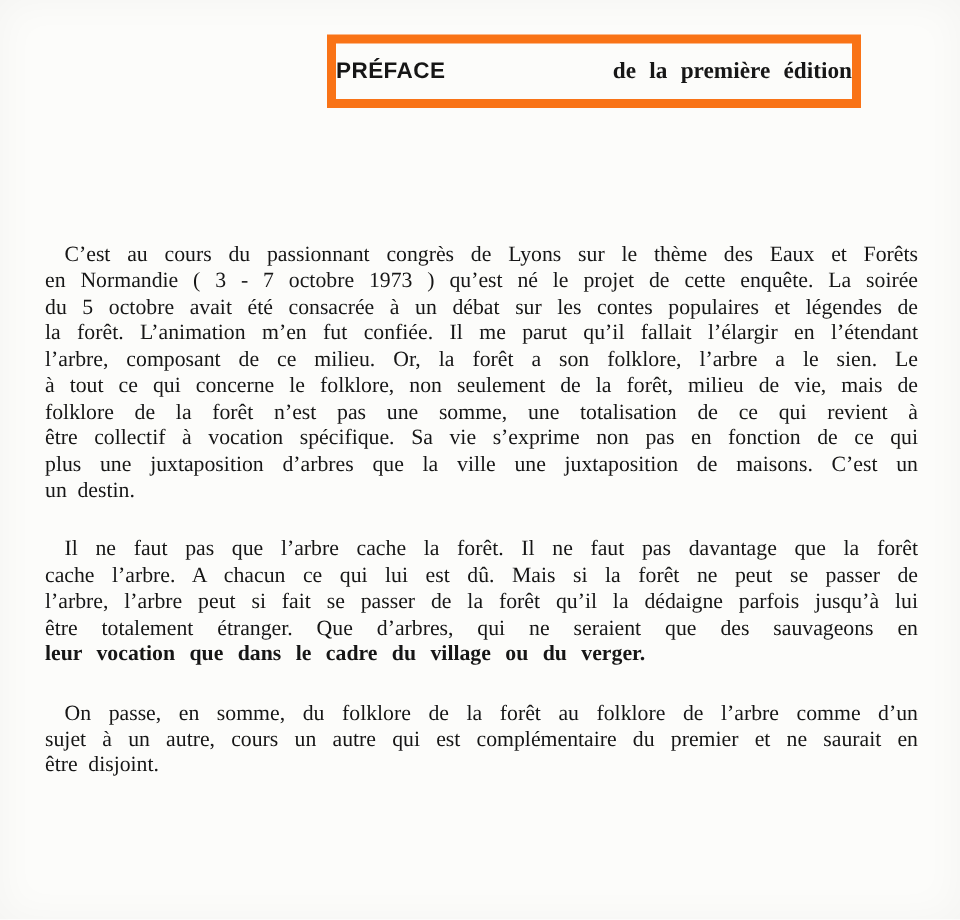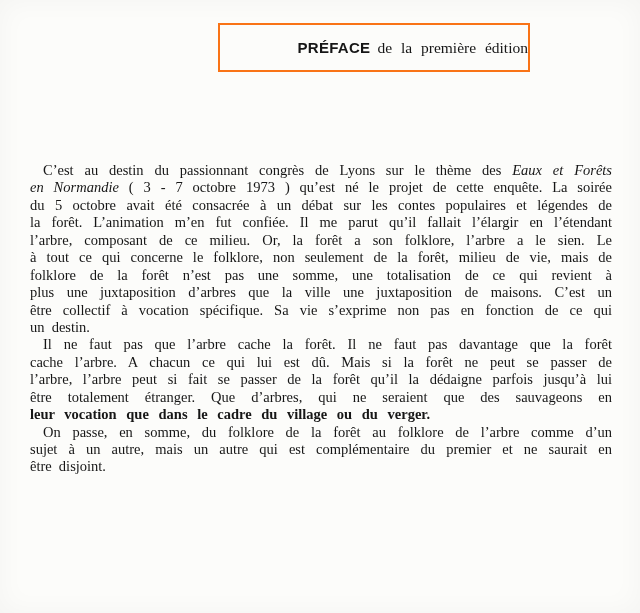--- a/index.html
+++ b/index.html
@@ -14,98 +14,99 @@
     background: #fcfcfa;
     overflow: hidden;
     font-family: "Liberation Serif", serif;
     color: #161616;
     box-shadow: inset 0 0 28px rgba(0,0,0,0.035);
   }
   .header-box {
     position: absolute;
     left: 218px;
     top: 23px;
-    width: 312px;
+    width: 356px;
     height: 49px;
     box-sizing: border-box;
-    border: 2px solid #f97316;
+    border: 6px solid #f97316;
     background: #fcfcfa;
     display: flex;
     align-items: center;
-    justify-content: flex-end;
+    justify-content: space-between;
     white-space: nowrap;
   }
   .header-bold {
     font-family: "Liberation Sans", sans-serif;
     font-weight: 700;
     font-size: 15px;
     letter-spacing: 0.3px;
   }
   .header-rest {
     font-family: "Liberation Serif", serif;
     font-size: 15.5px;
     word-spacing: 5px;
     margin-left: 7px;
+    font-weight: bold;
   }
   .body-text {
     position: absolute;
     left: 30px;
     top: 162px;
     width: 582px;
     font-size: 14.5px;
     line-height: 17.45px;
   }
-  .para + .para { }
+  .para + .para { margin-top: 22px; }
   .line {
     text-align: justify;
     text-align-last: justify;
     height: 17.45px;
     overflow: hidden;
   }
   .line.first { text-indent: 13px; }
   .line.last {
     text-align-last: left;
     word-spacing: 3.5px;
   }
   .line.last.wide { word-spacing: 6px; font-weight: bold; }
-  .it { font-style: italic; }
+  .it { }
 </style>
 </head>
 <body>
 
 <div class="page">
 
   <div class="header-box">
     <span class="header-bold">PRÉFACE</span>
     <span class="header-rest">de la première édition</span>
   </div>
 
   <div class="body-text">
 
     <div class="para">
-      <div class="line first"><span>C’est au destin du passionnant congrès de Lyons sur le thème des </span><span class="it">Eaux et Forêts</span></div>
+      <div class="line first"><span>C’est au cours du passionnant congrès de Lyons sur le thème des </span><span class="it">Eaux et Forêts</span></div>
       <div class="line"><span class="it">en Normandie</span><span> ( 3 - 7 octobre 1973 ) qu’est né le projet de cette enquête. La soirée</span></div>
       <div class="line">du 5 octobre avait été consacrée à un débat sur les contes populaires et légendes de</div>
       <div class="line">la forêt. L’animation m’en fut confiée. Il me parut qu’il fallait l’élargir en l’étendant</div>
       <div class="line">l’arbre, composant de ce milieu. Or, la forêt a son folklore, l’arbre a le sien. Le</div>
       <div class="line">à tout ce qui concerne le folklore, non seulement de la forêt, milieu de vie, mais de</div>
       <div class="line">folklore de la forêt n’est pas une somme, une totalisation de ce qui revient à</div>
+      <div class="line">être collectif à vocation spécifique. Sa vie s’exprime non pas en fonction de ce qui</div>
       <div class="line">plus une juxtaposition d’arbres que la ville une juxtaposition de maisons. C’est un</div>
-      <div class="line">être collectif à vocation spécifique. Sa vie s’exprime non pas en fonction de ce qui</div>
       <div class="line last">un destin.</div>
     </div>
 
     <div class="para">
       <div class="line first">Il ne faut pas que l’arbre cache la forêt. Il ne faut pas davantage que la forêt</div>
       <div class="line">cache l’arbre. A chacun ce qui lui est dû. Mais si la forêt ne peut se passer de</div>
       <div class="line">l’arbre, l’arbre peut si fait se passer de la forêt qu’il la dédaigne parfois jusqu’à lui</div>
       <div class="line">être totalement étranger. Que d’arbres, qui ne seraient que des sauvageons en</div>
       <div class="line last wide">leur vocation que dans le cadre du village ou du verger.</div>
     </div>
 
     <div class="para">
       <div class="line first">On passe, en somme, du folklore de la forêt au folklore de l’arbre comme d’un</div>
-      <div class="line">sujet à un autre, mais un autre qui est complémentaire du premier et ne saurait en</div>
+      <div class="line">sujet à un autre, cours un autre qui est complémentaire du premier et ne saurait en</div>
       <div class="line last">être disjoint.</div>
     </div>
 
   </div>
 </div>
 
 </body></html>

